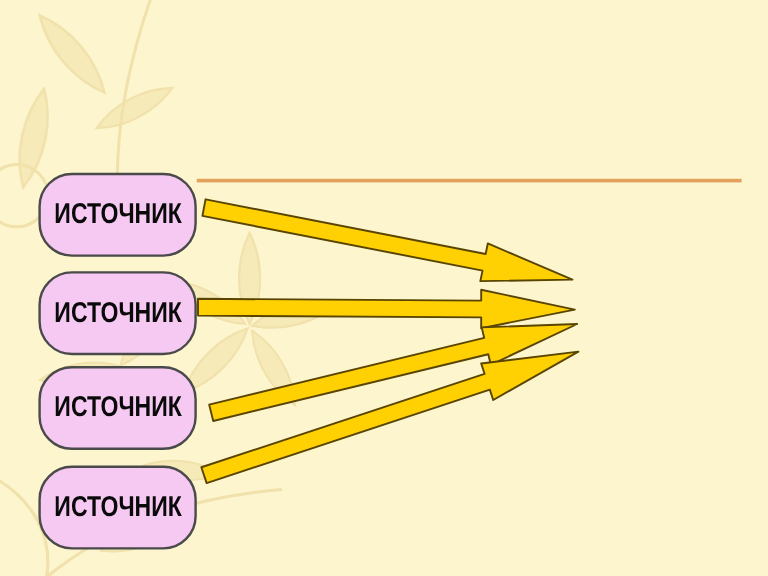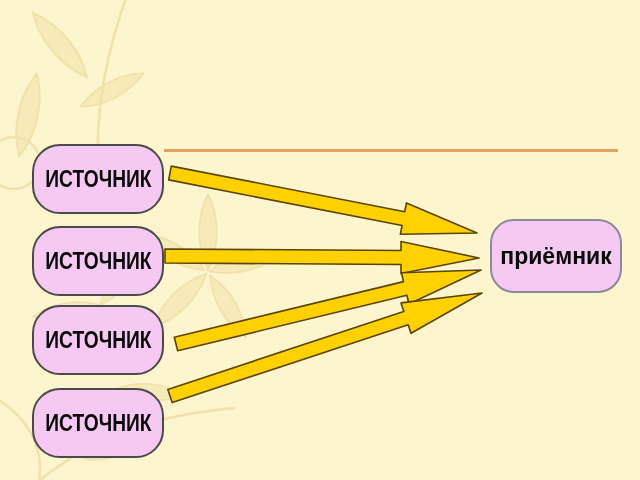--- a/index.html
+++ b/index.html
@@ -111,17 +111,14 @@
   <div class="box source s2">
     <span class="srclabel">ИСТОЧНИК</span>
   </div>
   <div class="box source s3">
     <span class="srclabel">ИСТОЧНИК</span>
   </div>
   <div class="box source s4">
     <span class="srclabel">ИСТОЧНИК</span>
   </div>
 
-  <div class="box receiver">
-    <span class="rcvlabel">приёмник</span>
-  </div>
 
 </div>
 
 </body></html>

